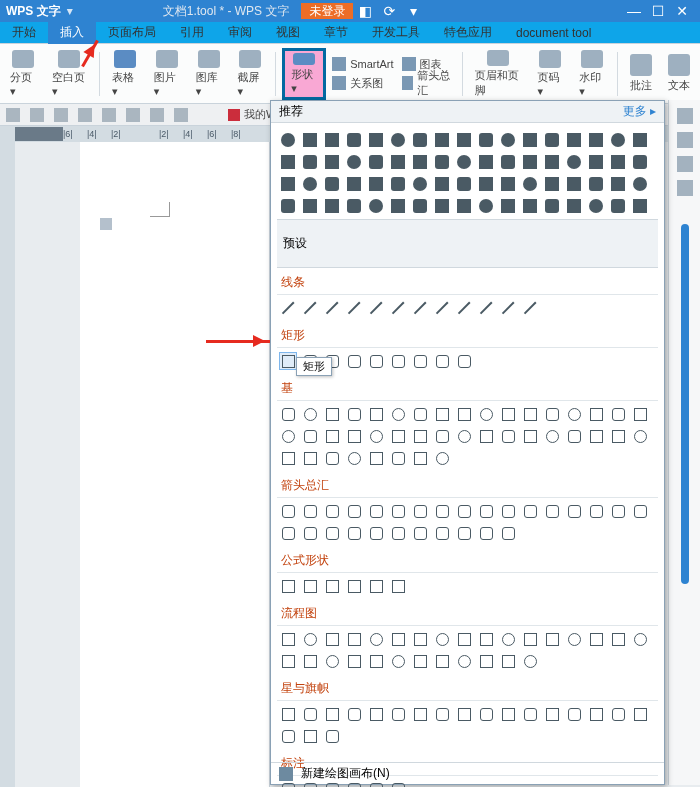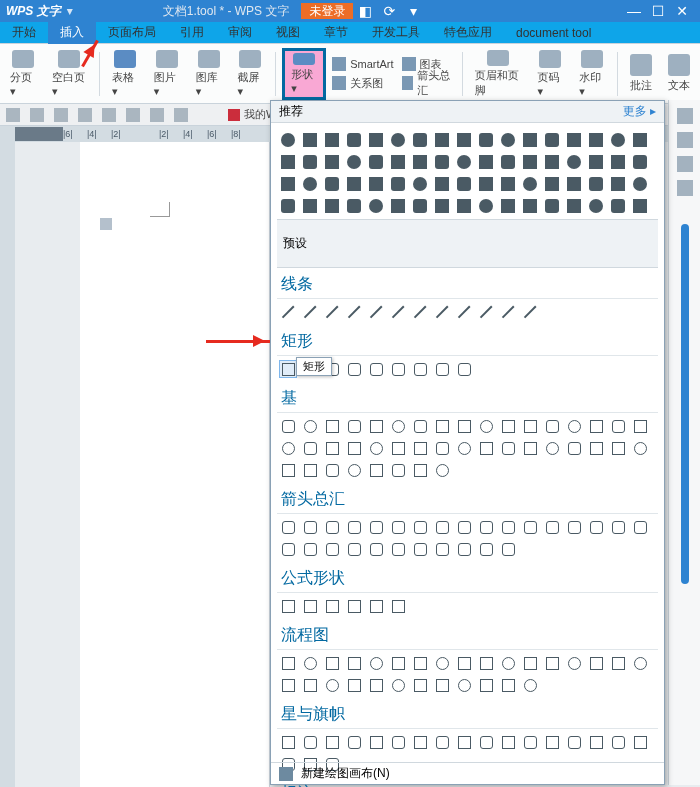--- a/index.html
+++ b/index.html
@@ -1,18 +1,18 @@
 <!DOCTYPE html>
 <html><head>
 <meta charset="utf-8">
 <style>
 * { box-sizing: border-box; margin: 0; padding: 0; font-family: "Microsoft YaHei", sans-serif; }
 body { background: #eef0f2; width: 700px; height: 787px; overflow: hidden; font-size: 12px; }
 .title-bar { height: 22px; background: #2e83d1; color: #fff; display: flex; align-items: center; padding: 0 6px; font-size: 12px; }
-.title-bar .app-name { font-weight: bold; font-style: italic; }
+.title-bar .app-name { font-weight: bold; }
 .title-bar .dd { margin-left: 6px; opacity: .8; }
 .title-bar .doc { margin-left: 90px; color: #dfe7f0; }
 .title-bar .login { margin-left: 12px; background: #ec6d27; padding: 1px 8px; height: 16px; line-height: 14px; }
 .title-bar .rgap { flex: 1; }
 .title-bar .tbtn { width: 24px; text-align: center; color: #fff; font-size: 14px; }
 .menu-bar { height: 22px; background: #0ea5e9; display: flex; align-items: center; border-bottom: 1px solid #c9d3db; }
 .menu-bar .mi { padding: 3px 12px; color: #333; font-size: 12px; }
 .menu-bar .mi.active { background: #2e83d1; color: #fff; }
 .ribbon { height: 60px; background: #fbfcfc; border-bottom: 1px solid #c9d3db; display: flex; align-items: center; padding: 4px 4px; gap: 4px; position: relative; }
 .rib-btn { display: flex; flex-direction: column; align-items: center; justify-content: center; padding: 2px 6px; font-size: 11px; color: #444; height: 52px; }
@@ -32,21 +32,21 @@
 .ruler .dark { background: #6a7a88; height: 14px; width: 48px; }
 .work { position: relative; height: 645px; background: #e8ecef; }
 .page { position: absolute; left: 80px; top: 0; width: 190px; height: 645px; background: #fff; border-right: 1px solid #c9d3db; }
 .page .pmark { position: absolute; left: 70px; top: 60px; width: 20px; height: 15px; border-right: 1px solid #999; border-bottom: 1px solid #999; }
 .page .pic { position: absolute; left: 20px; top: 76px; width: 12px; height: 12px; background: #b4c0cc; }
 .vr { position: absolute; left: 0; top: 0; width: 15px; height: 645px; background: #d3dce2; }
 .shapes-dd { position: absolute; left: 270px; top: 100px; width: 395px; height: 685px; background: #fff; border: 1px solid #8aa1b5; box-shadow: 2px 2px 6px rgba(0,0,0,.3); z-index: 10; }
 .dd-head { height: 22px; background: #eef2f5; border-bottom: 1px solid #d0d8de; display: flex; align-items: center; padding: 0 8px; font-size: 12px; justify-content: space-between; }
 .dd-head .more { color: #2e83d1; }
 .dd-body { padding: 4px 6px; }
-.sec-title { font-size: 16px; color: #0369a1; padding: 3px 4px; border-bottom: 1px solid #e0e6ea; margin-top: 3px; }
+.sec-title { font-size: 12px; color: #c2410c; padding: 3px 4px; border-bottom: 1px solid #e0e6ea; margin-top: 3px; }
 .sec-head { background: #eef2f5; font-size: 12px; padding: 15px 6px; border-top: 1px solid #d0d8de; border-bottom: 1px solid #d0d8de; }
 .shape-grid { display: flex; flex-wrap: wrap; gap: 4px; padding: 4px 2px; }
 .shape { width: 18px; height: 18px; display: flex; align-items: center; justify-content: center; }
 .shape .solid { width: 14px; height: 14px; background: #4a5a64; }
 .shape .solid.circ { border-radius: 50%; }
 .shape .solid.roud { border-radius: 3px; }
 .shape .outline { width: 13px; height: 13px; border: 1.5px solid #4a5a64; }
 .shape .outline.circ { border-radius: 50%; }
 .shape .outline.roud { border-radius: 3px; }
 .shape .diag { width: 16px; height: 1.5px; background: #4a5a64; transform: rotate(-45deg); }

